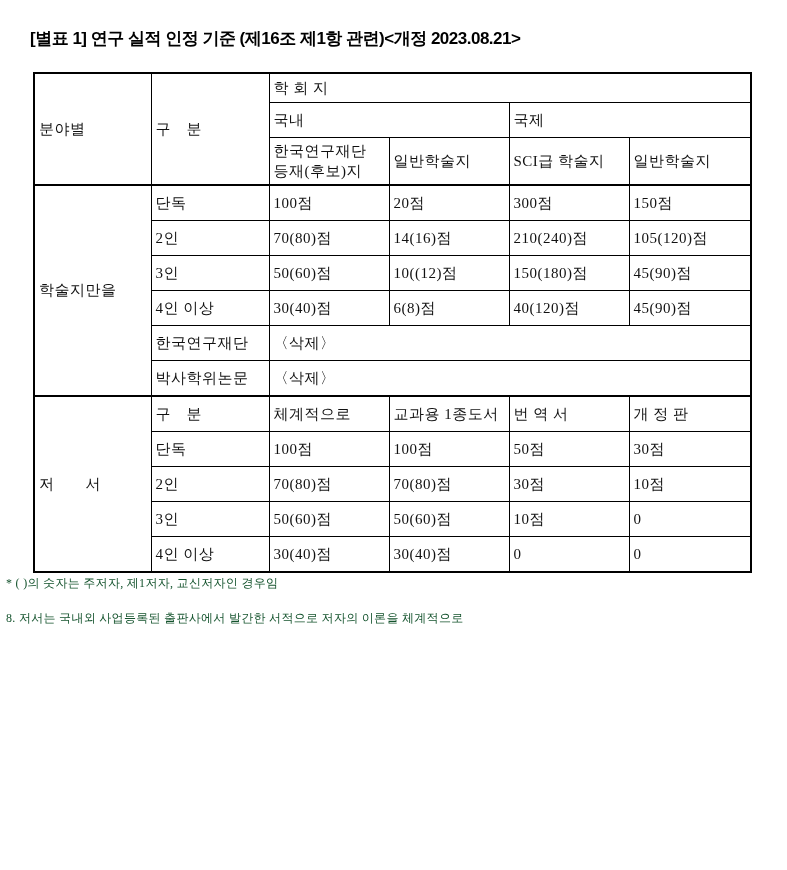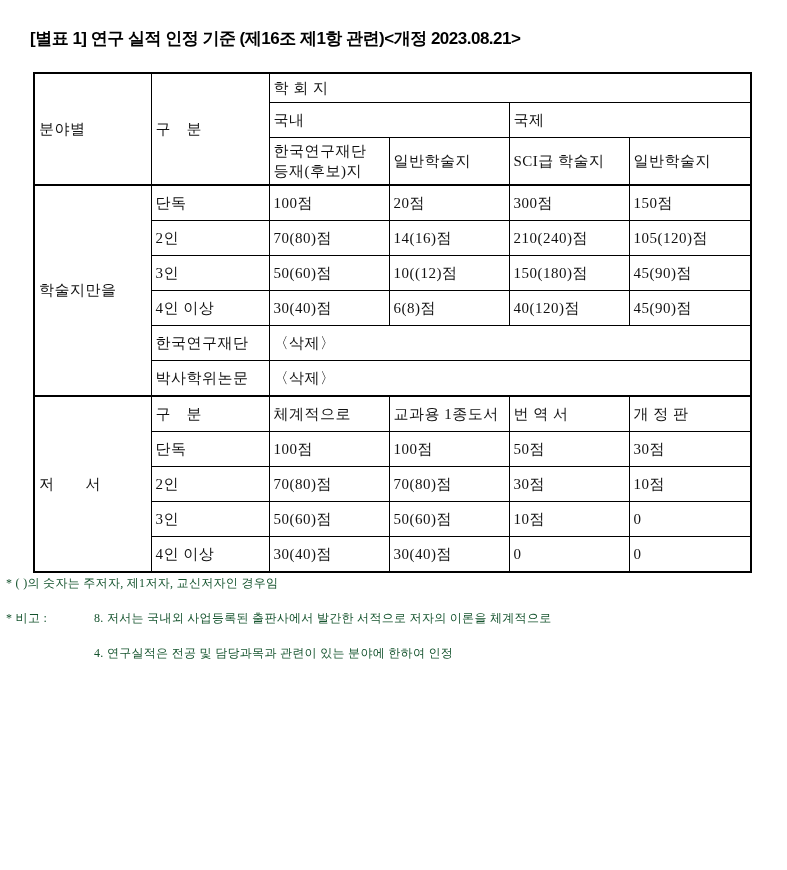--- a/index.html
+++ b/index.html
@@ -193,21 +193,19 @@
       <td>30(40)점</td>
       <td>0</td>
       <td>0</td>
     </tr>
   </tbody>
     </table>
 
   <div class="notes">
     <div class="note-line">* ( )의 숫자는 주저자, 제1저자, 교신저자인 경우임</div>
     <div class="remarks">
-      <div class="remarks-label">* 비고 : </div>
       <div>
         <div class="remark-item">8. 저서는 국내외 사업등록된 출판사에서 발간한 서적으로 저자의 이론을 체계적으로</div>
-        <div class="remark-item">4. 연구실적은 전공 및 담당과목과 관련이 있는 분야에 한하여 인정</div>
       </div>
     </div>
   </div>
 
 </div>
 
 </body></html>

